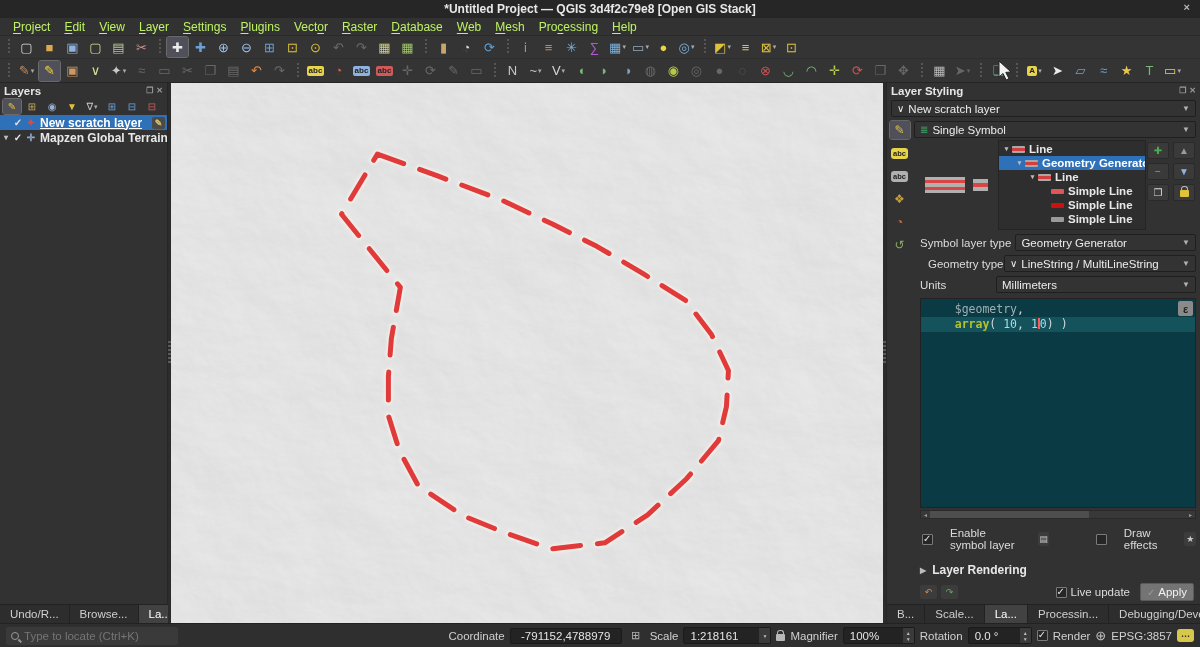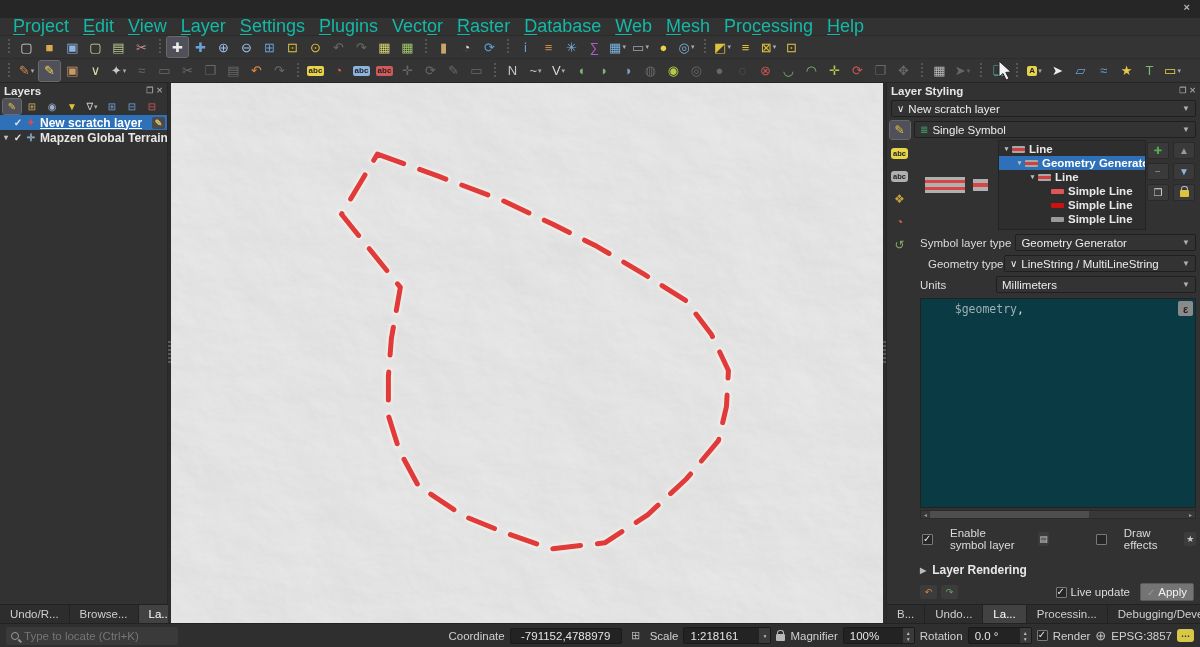--- a/index.html
+++ b/index.html
@@ -3,21 +3,21 @@
 <meta charset="utf-8">
 <style>
   * { margin:0; padding:0; box-sizing:border-box; }
   html,body { width:1200px; height:647px; overflow:hidden; background:#323232;
     font-family:"Liberation Sans", sans-serif; color:#dcdcdc; font-size:12px; }
   .titlebar { height:18px; background:#262626; display:flex; align-items:center; justify-content:center;
     position:relative; font-size:12px; font-weight:700; color:#e8e8e8; }
   .titlebar .close { position:absolute; right:10px; top:1px; color:#b8b8b8; font-size:11px; cursor:default; }
   .menubar { height:18px; background:#323232; display:flex; align-items:center; padding-left:6px;
     border-bottom:1px solid #2a2a2a; }
-  .menu-item { padding:0 7px; font-size:18px; color:#14b8a6; }
+  .menu-item { padding:0 7px; font-size:12px; color:#bef264; }
   .menu-item u { text-decoration:underline; text-underline-offset:2px; }
   .toolbar { display:flex; align-items:center; background:#343434; padding:1px 2px; }
   #tb-main { height:23px; border-bottom:1px solid #2d2d2d; }
   #tb-edit { height:24px; border-bottom:1px solid #252525; }
   .tbtn { width:21px; height:20px; border-radius:2px; display:flex; align-items:center; justify-content:center;
     margin:0 1px; position:relative; flex:none; }
   .tbtn .g { font-size:13px; line-height:1; }
   .tbtn.active { background:#50505a; outline:1px solid #6a6a6a; }
   .tbtn.dim { opacity:.38; }
   .tbtn .dd { font-size:7px; color:#aaa; margin-left:1px; }
@@ -136,20 +136,21 @@
     border:1.5px solid #b8b8b8; border-bottom:none; border-radius:3px 3px 0 0; }
   .msg-chip { width:17px; height:13px; background:#d8c84a; border-radius:3px; color:#333; font-size:9px;
     display:flex; align-items:center; justify-content:center; font-weight:700; }
   
   .cursor { position:absolute; left:998px; top:60px; z-index:50; pointer-events:none; }
 </style>
 </head>
 <body>
 
 <div class="titlebar">
+  <span>*Untitled Project — QGIS 3d4f2c79e8 [Open GIS Stack]</span>
   <span class="close">×</span>
 </div>
 
 <div class="menubar" id="menubar">
     <span class="menu-item"><u>P</u><span>r</span><span>o</span><span>j</span><span>e</span><span>c</span><span>t</span></span>
     <span class="menu-item"><u>E</u><span>d</span><span>i</span><span>t</span></span>
     <span class="menu-item"><u>V</u><span>i</span><span>e</span><span>w</span></span>
     <span class="menu-item"><u>L</u><span>a</span><span>y</span><span>e</span><span>r</span></span>
     <span class="menu-item"><u>S</u><span>e</span><span>t</span><span>t</span><span>i</span><span>n</span><span>g</span><span>s</span></span>
     <span class="menu-item"><u>P</u><span>l</span><span>u</span><span>g</span><span>i</span><span>n</span><span>s</span></span>
@@ -656,20 +657,21 @@
         <div class="form-row" style="margin-left:6px">
           <span class="flabel" style="width:72px">Units</span>
           <div class="combo">
             <span class="ctext">Millimeters</span>
             <span class="dd">▼</span>
           </div>
         </div>
         <div class="editor-wrap">
           <div class="editor" id="code-editor">
               <div class="eline"><span class="t-plain">    </span><span class="t-var">$geometry</span><span class="t-plain">,</span></div>
+              <div class="eline hl"><span class="t-plain">    </span><span class="t-kw">array</span><span class="t-par">( </span><span class="t-num">10</span><span class="t-par">, </span><span class="t-num">1</span><span class="caret"></span><span class="t-num">0</span><span class="t-par">) )</span></div>
             </div>
           <div class="ebuilder">ε</div>
         </div>
         <div class="hscroll">
           <span class="arr">◂</span>
           <span class="track">
               <span class="thumb"></span>
             </span>
           <span class="arr">▸</span>
         </div>
@@ -694,21 +696,21 @@
           <span>Live update</span>
           <span class="apply-btn">
             <span class="ck">✓</span>
             <span>Apply</span>
           </span>
         </div>
       </div>
     </div>
     <div class="bottom-tabs" id="right-tabs">
         <div class="btab">B...</div>
-        <div class="btab">Undo...</div>
+        <div class="btab">Scale...</div>
         <div class="btab active">La...</div>
         <div class="btab">Processin...</div>
         <div class="btab">Debugging/Develop...</div>
       </div>
   </div>
 </div>
 
 <div class="statusbar">
   <div class="locate">
     <span class="mag-ico"></span>

